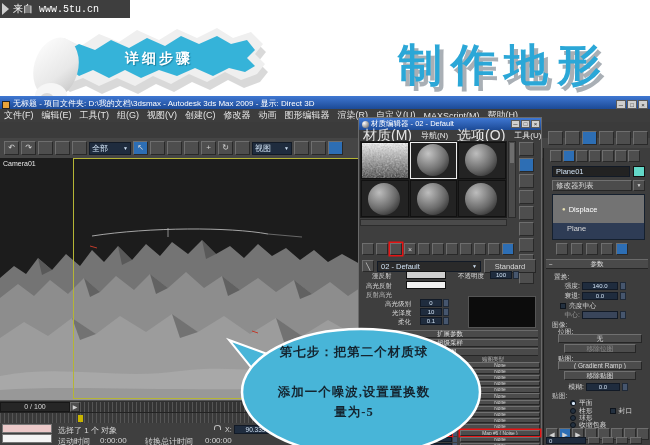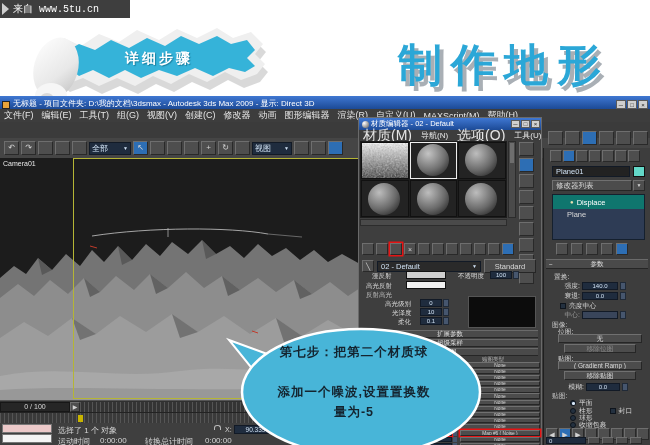--- a/index.html
+++ b/index.html
@@ -34,21 +34,21 @@
 .mbtn{width:80px;height:5.4px;font-size:4.8px;flex:none;margin-left:2px}
 
 .cprow{position:absolute;display:flex;align-items:center}
 .cplab{font-size:6.8px;color:#d6d6d6;white-space:nowrap}
 .radio{width:6px;height:6px;border-radius:50%;background:#23303f;border:1px solid #0e141c;flex:none;position:relative}
 .radio.on::after{content:"";position:absolute;left:1px;top:1px;width:2.5px;height:2.5px;border-radius:50%;background:#d8e8f8}
 .chk{width:6px;height:6px;background:#23303f;border:1px solid #0e141c;flex:none}
 .ticks{background:repeating-linear-gradient(90deg,#555 0 1px,transparent 1px 4px)}
 .lockico{width:8px;height:6px;background:#b8b8b8;position:relative}
 .lockico::before{content:"";position:absolute;left:1px;top:-4px;width:5px;height:4px;border:1px solid #b8b8b8;border-bottom:none;border-radius:3px 3px 0 0}
-.bubble-line{position:absolute;width:100%;text-align:center;font-family:Liberation Sans, sans-serif;font-weight:bold;color:#14242f;font-size:12.5px;letter-spacing:1px}
+.bubble-line{position:absolute;width:100%;text-align:center;font-family:Liberation Serif, serif;font-weight:bold;color:#14242f;font-size:12.5px;letter-spacing:1px}
 </style>
 </head>
 <body>
 
 <div id="stage">
 
   <div class="abs" style="left:0;top:0;width:130px;height:18px;background:rgba(20,20,20,.82);display:flex;align-items:center;gap:4px;padding-left:2px">
     <span style="width:0;height:0;border-left:7px solid #cfcfcf;border-top:6px solid transparent;border-bottom:6px solid transparent"></span>
     <span style="color:#fff;font-size:10px;font-family:'Liberation Mono',monospace;white-space:nowrap">来自 www.5tu.cn</span>
   </div>
@@ -458,21 +458,21 @@
     <span class="fld" style="width:78px;height:11px;font-size:7.5px;background:#222;justify-content:flex-start;padding-left:3px">Plane01</span>
     <span style="width:12px;height:11px;background:#63d8c8;border:1px solid #111"></span>
   </div>
 
   <div class="abs" style="left:552px;top:180px;display:flex;gap:1px;align-items:center">
     <span class="btn" style="width:80px;height:11px;font-size:7.5px;justify-content:flex-start;padding-left:3px">修改器列表</span>
     <span class="ico small" style="font-size:5px;height:11px">▼</span>
   </div>
 
   <div class="abs" style="left:552px;top:194px;width:93px;height:46px;background:#2e3c55;border:1px solid #15202e">
-    <div style="display:flex;align-items:center;gap:3px;height:14px;background:#0f766e;padding-left:17px">
+    <div style="display:flex;align-items:center;gap:3px;height:28px;background:#737373;padding-left:9px">
       <span style="color:#e8e0b0;font-size:6px">●</span>
       <span style="color:#fff;font-size:7.5px">Displace</span>
     </div>
     <div style="display:flex;align-items:center;height:11px;padding-left:14px">
       <span style="color:#d8d8d8;font-size:7.5px">Plane</span>
     </div>
   </div>
 
   <div class="abs" style="left:556px;top:243px;display:flex;gap:3px">
     <span class="ico small"></span>

